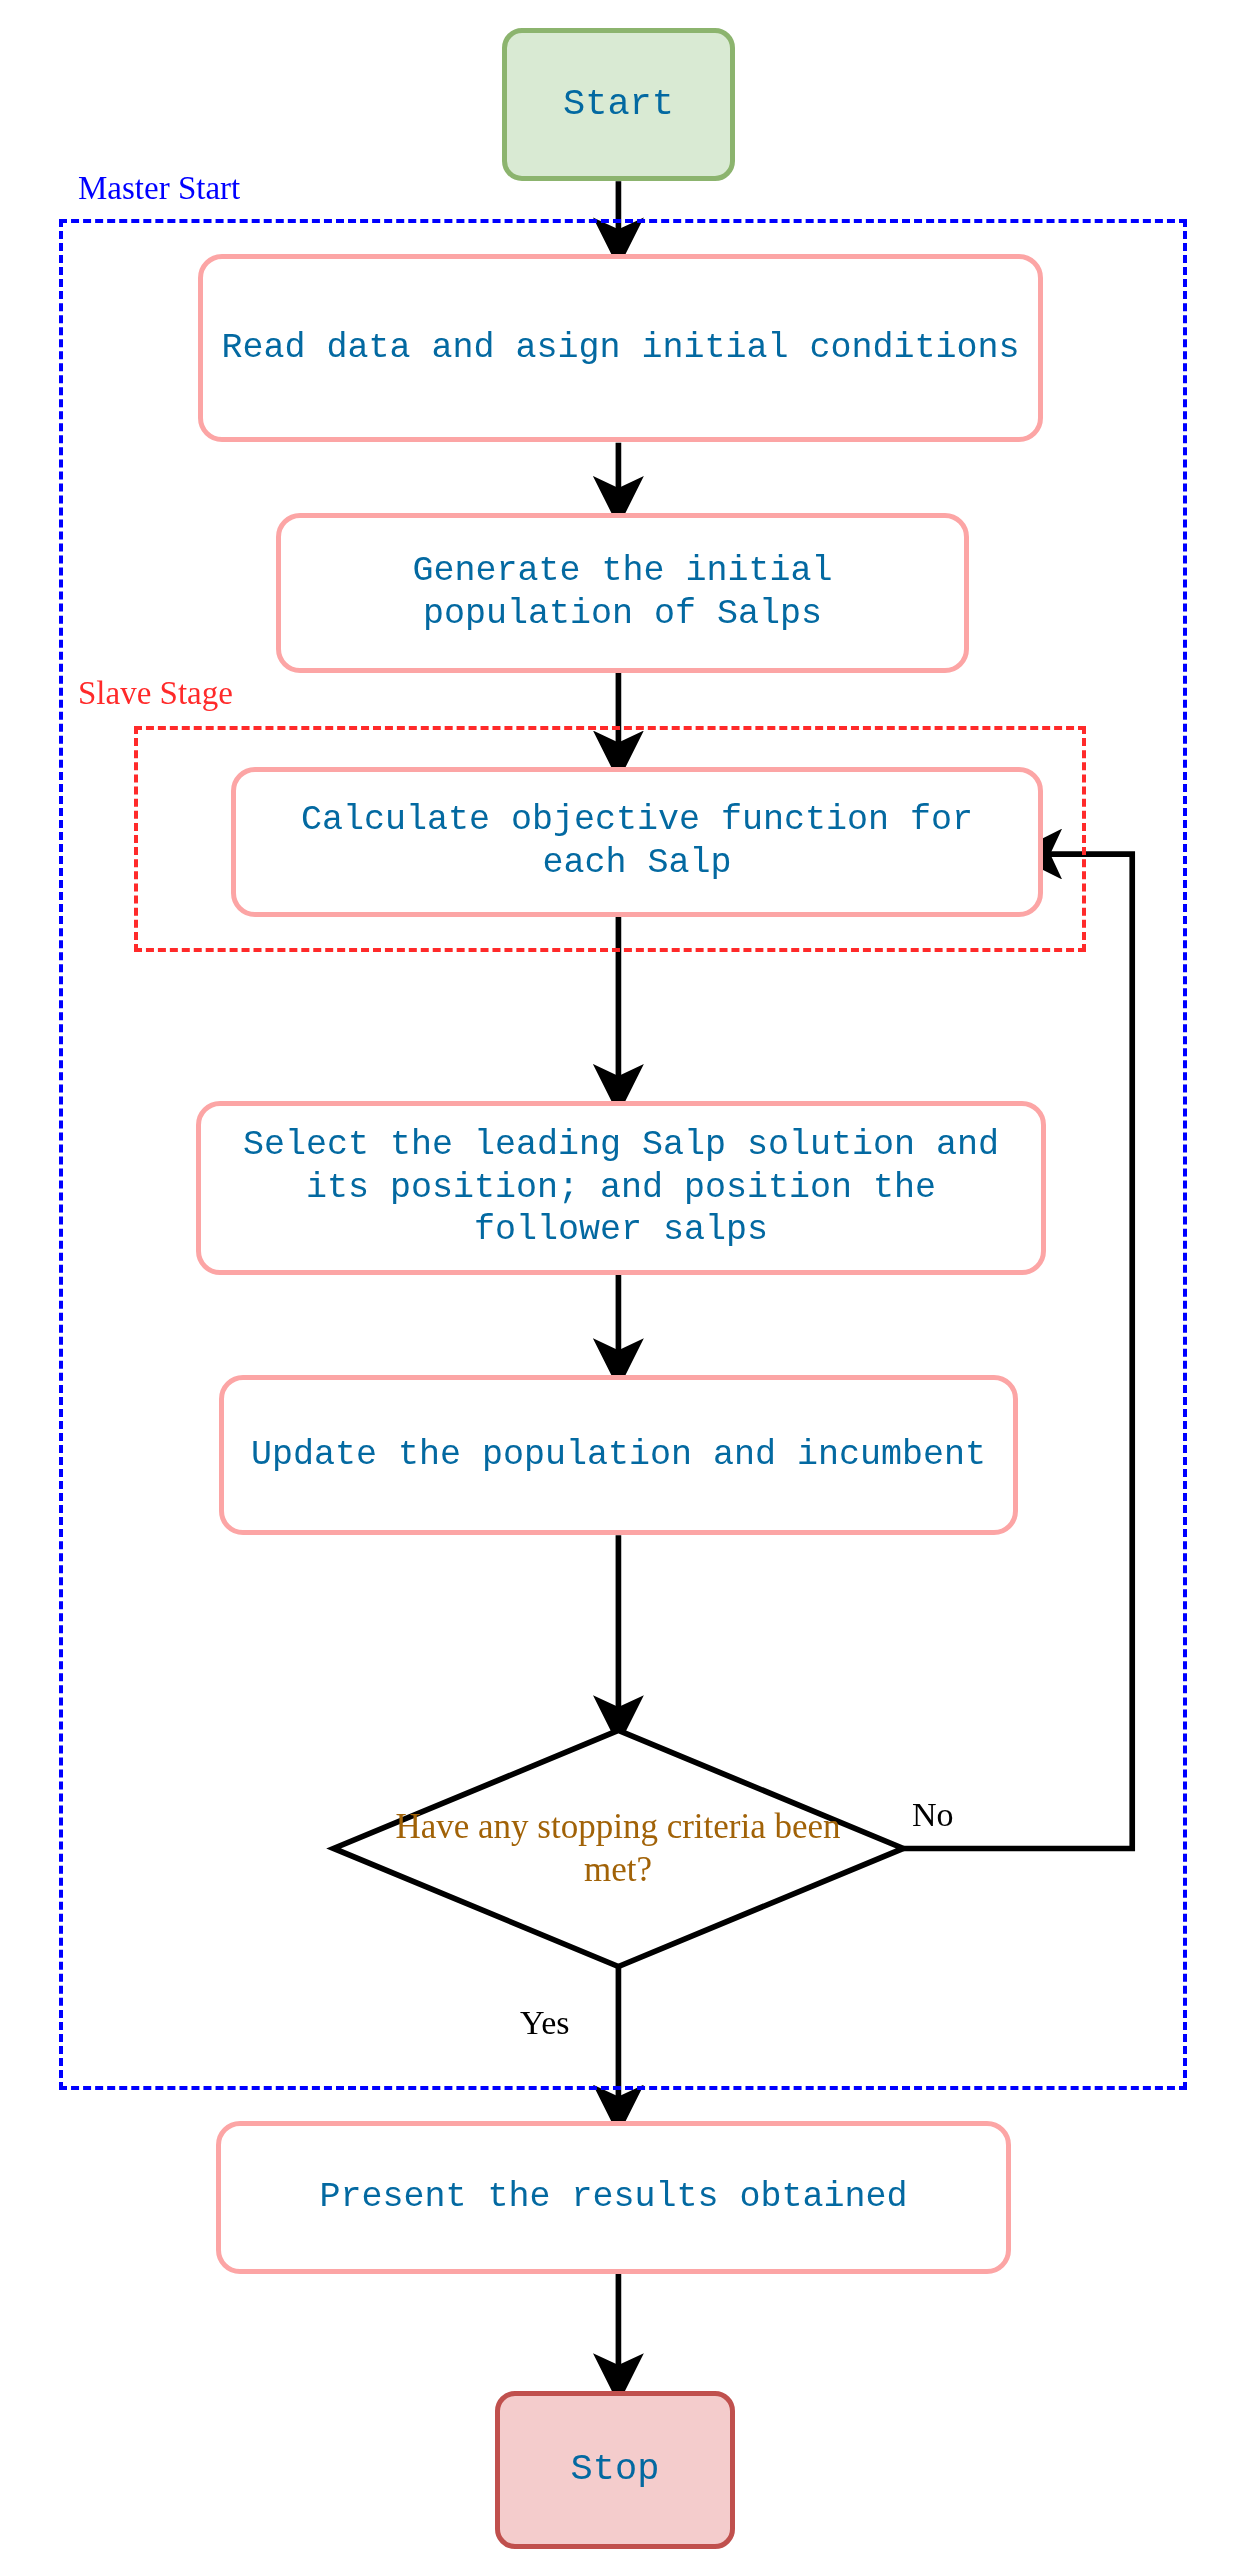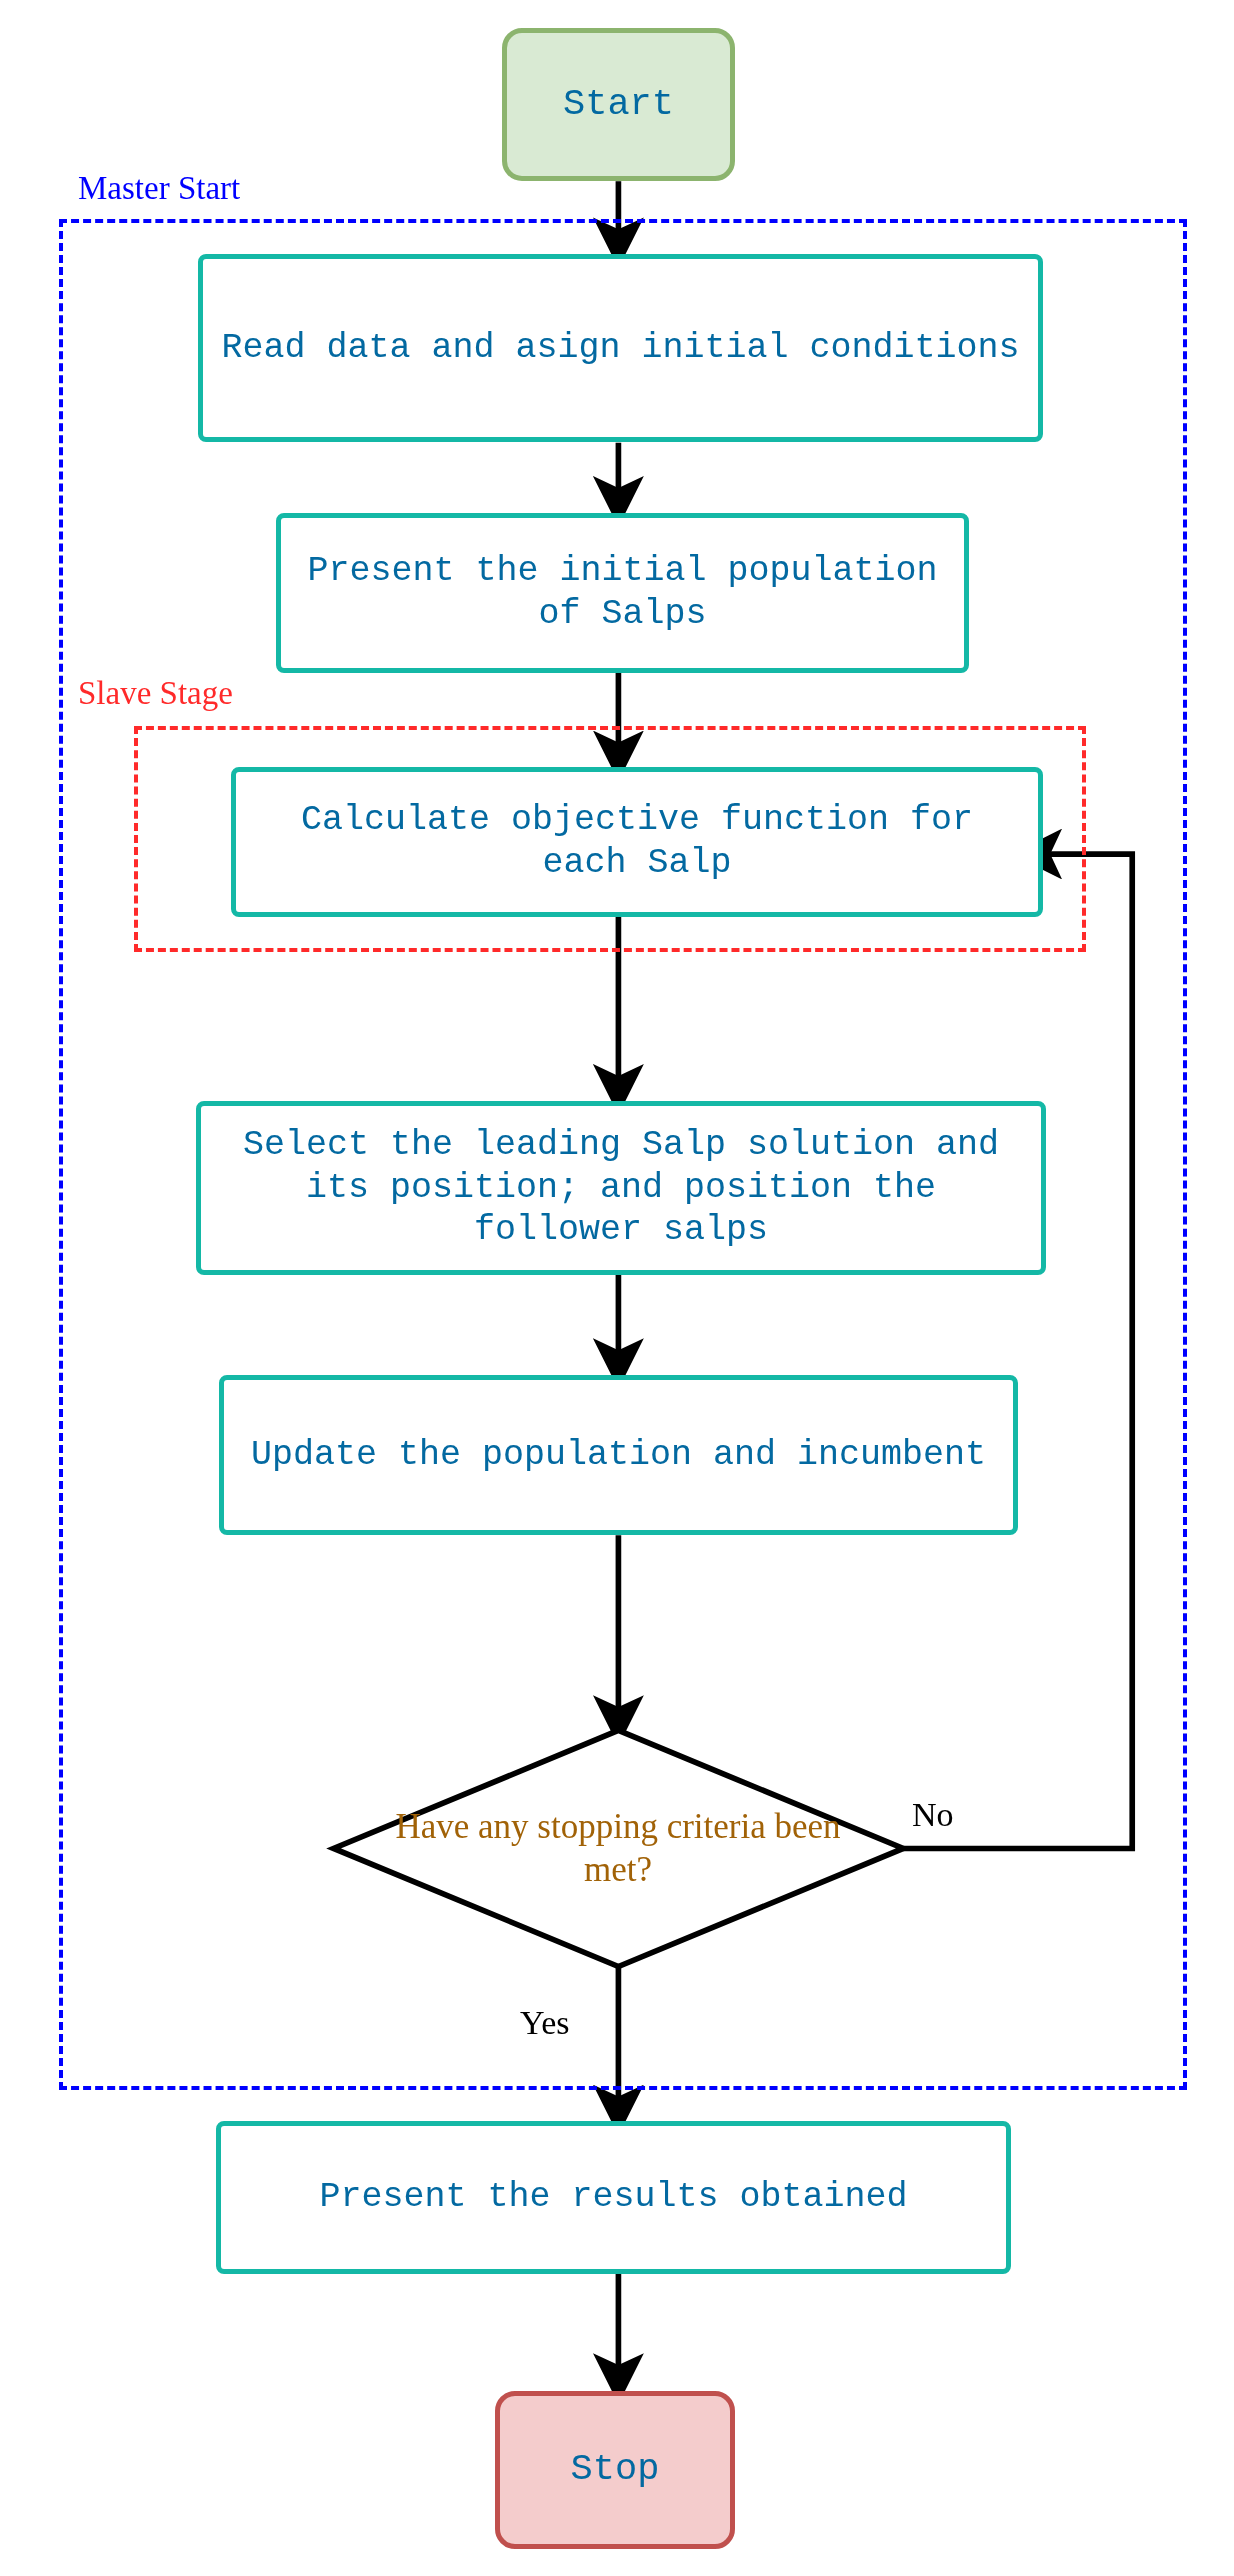--- a/index.html
+++ b/index.html
@@ -33,22 +33,22 @@
     display: flex;
     align-items: center;
     justify-content: center;
     text-align: center;
     color: #0369a1;
     line-height: 1.22;
     z-index: 5;
     font-family: Liberation Mono, monospace;
   }
   .process {
-    border: 5px solid #14b8a6;
-    border-radius: 8px;
+    border: 5px solid #fca5a5;
+    border-radius: 24px;
     background: #ffffff;
     font-size: 35px;
     padding: 2.8px 18.4px;
   }
   .terminal {
     border-radius: 20px;
     font-size: 37px;
   }
   .terminal-start {
     border: 5.7px solid #8cb46e;
@@ -152,21 +152,21 @@
 
   <div class="node terminal terminal-start" style="left:502px; top:28px; width:233px; height:153px;">
     <span>Start</span>
   </div>
 
   <div class="node process" style="left:198px; top:254px; width:845px; height:188px;">
     <span>Read data and asign initial conditions</span>
   </div>
 
   <div class="node process" style="left:276px; top:513px; width:693px; height:160px;">
-    <span>Present the initial population of Salps</span>
+    <span>Generate the initial population of Salps</span>
   </div>
 
   <div class="node process" style="left:219px; top:767px; width:812px; height:150px;margin-left:12px;">
     <span>Calculate objective function for each Salp</span>
   </div>
 
   <div class="node process" style="left:196px; top:1101px; width:850px; height:174px;">
     <span>Select the leading Salp solution and its position; and position the follower salps</span>
   </div>
 

